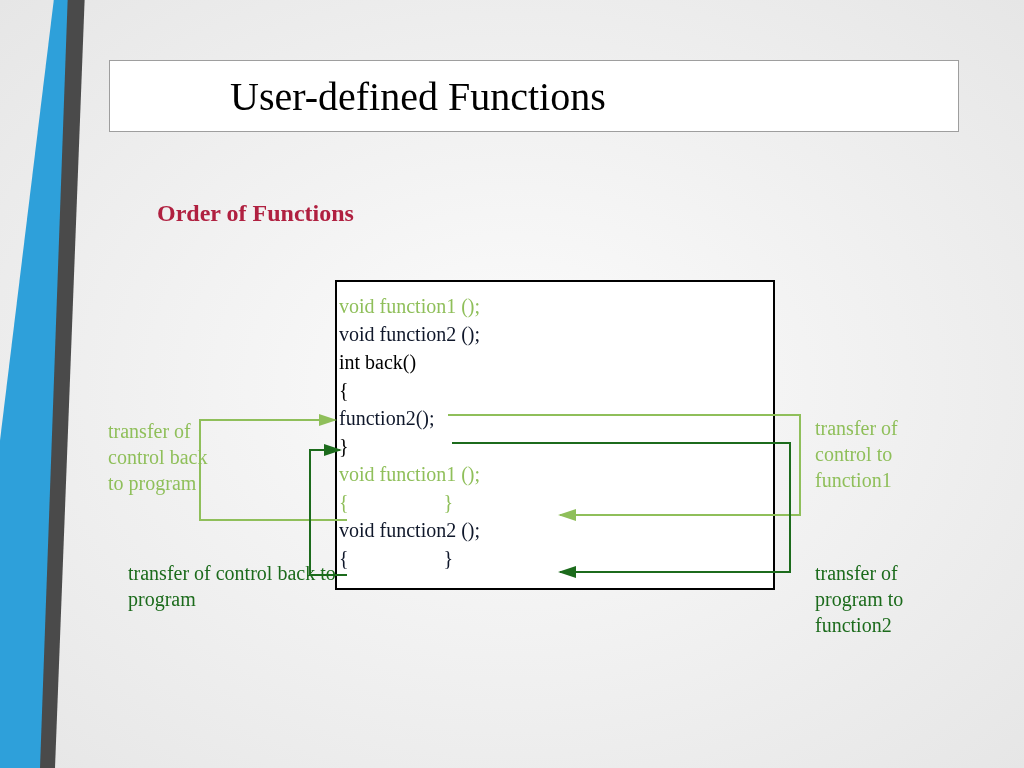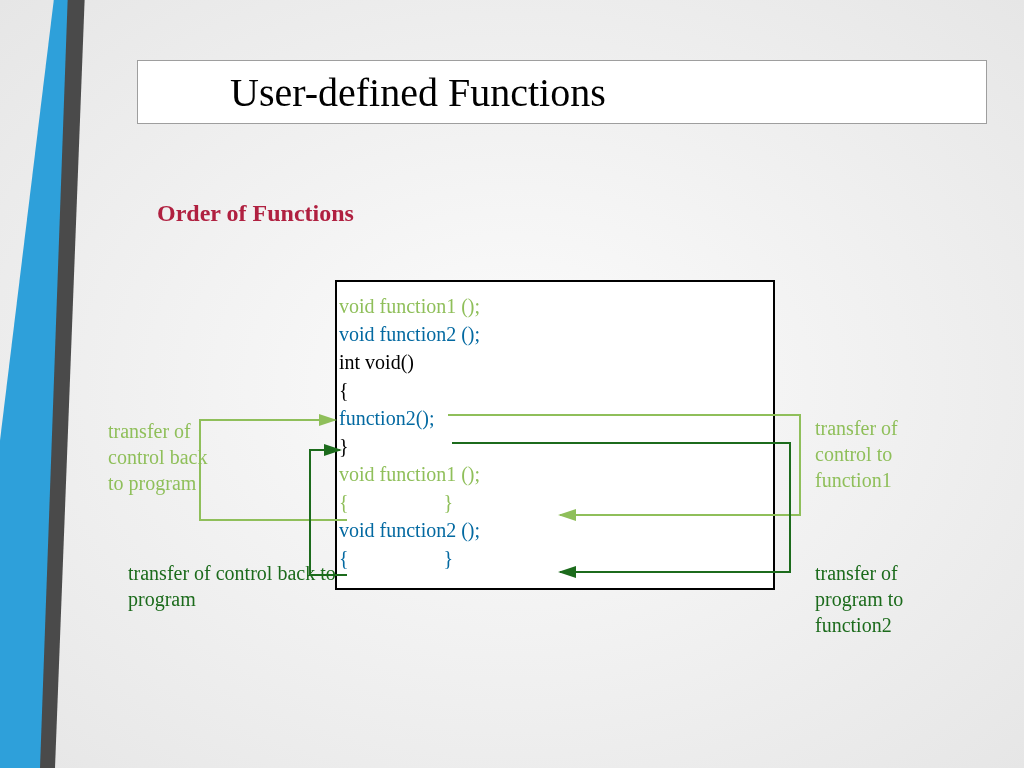--- a/index.html
+++ b/index.html
@@ -8,47 +8,46 @@
     height: 768px;
     background: radial-gradient(ellipse at center, #fcfcfc 0%, #e6e6e6 100%);
     font-family: "Times New Roman", Times, serif;
     position: relative;
     overflow: hidden;
   }
   .bg-stripes { position: absolute; top:0; left:0; width:1024px; height:768px; pointer-events:none; }
   .title-box {
     position: absolute;
     left: 109px; top: 60px;
-    width: 850px; height: 64px;
+    width: 850px; height: 72px;
     border: 1px solid #9e9e9e;
     background: #ffffff;
     display: flex; align-items: center;
-    padding-left: 92px;
-    margin-left: 28px;
+    padding-left: 120px;
   }
   .title-text { font-size: 40px; color: #000; }
   .subtitle {
     position: absolute;
     left: 157px; top: 200px;
     font-size: 24px;
     font-weight: bold;
     color: #b02040;
   }
   .code-box {
     position: absolute;
     left: 335px; top: 280px;
     width: 440px; height: 310px;
     border: 2px solid #000;
     background: #ffffff;
     padding: 10px 2px;
     font-size: 20px;
     line-height: 1.4;
   }
   .c-lg { color: #8fbf5a; }
-  .c-dg { color: #0369a1; }
+  .c-dg { color: #0f172a; }
   .c-blk { color: #000; }
   .label {
     position: absolute;
     font-size: 20px;
     line-height: 1.3;
   }
   .lg-text { color: #8fbf5a; }
   .dg-text { color: #1c6b1c; }
   svg.annot { position:absolute; top:0; left:0; width:1024px; height:768px; pointer-events:none; }
 </style>
@@ -64,21 +63,21 @@
 
 <div class="title-box">
   <span class="title-text">User-defined Functions</span>
 </div>
 
 <div class="subtitle">Order of Functions</div>
 
 <div class="code-box">
   <div class="c-lg">void function1 ();</div>
   <div class="c-dg">void function2 ();</div>
-  <div class="c-blk">int void()</div>
+  <div class="c-blk">int back()</div>
   <div class="c-blk">{</div>
   <div class="c-dg">function2();</div>
   <div class="c-blk">}</div>
   <div class="c-lg">void function1 ();</div>
   <div>
     <span class="c-lg">{</span>
     <span class="c-lg" style="margin-left:90px">}</span>
   </div>
   <div class="c-dg">void function2 ();</div>
   <div>

